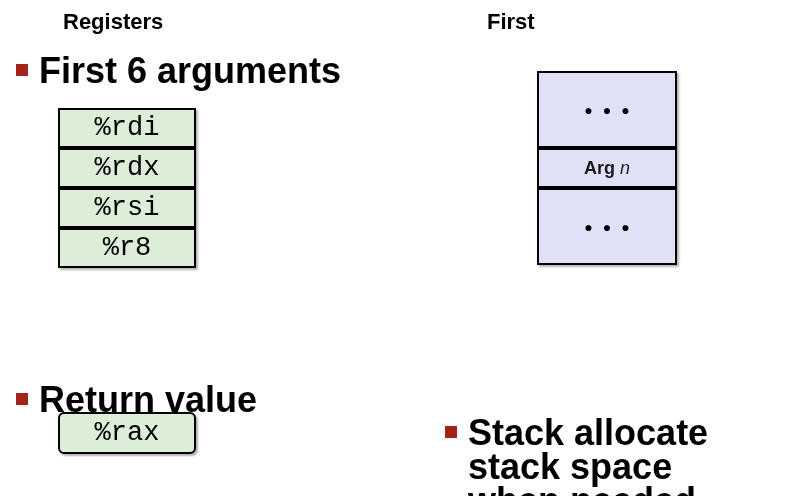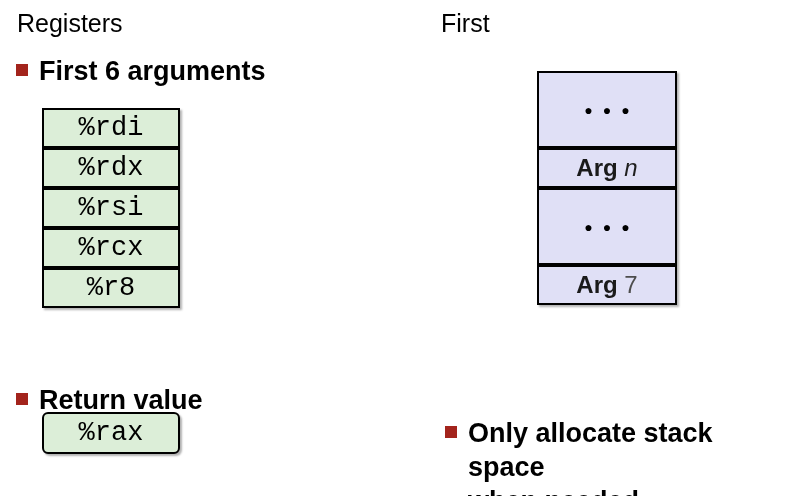--- a/index.html
+++ b/index.html
@@ -10,60 +10,62 @@
   }
   .canvas {
     position: relative;
     width: 801px;
     height: 496px;
     background: #ffffff;
     overflow: hidden;
   }
   .section-title {
     position: absolute;
-    font-size: 25px;
-    font-weight: normal;
+    font-size: 22px;
+    font-weight: bold;
     color: #000000;
     line-height: 1.15;
     letter-spacing: 0px;
+    margin-left: 46px;
   }
   .bullet-line {
     position: absolute;
     display: flex;
     align-items: flex-start;
   }
   .bullet-square {
     width: 12px;
     height: 12px;
     background: #a3241c;
     margin-top: 10px;
     margin-right: 11px;
     flex: 0 0 auto;
   }
   .bullet-label {
-    font-size: 27px;
+    font-size: 36px;
     font-weight: bold;
     color: #000000;
     line-height: 34px;
   }
   .box-stack {
     position: absolute;
   }
   .cell {
     box-sizing: border-box;
     border: 2px solid #000000;
     display: flex;
     align-items: center;
     justify-content: center;
     box-shadow: 2px 2px 2px rgba(0,0,0,0.30);
   }
   .reg-cell {
     width: 138px;
     height: 40px;
     background: #dceed8;
+    margin-left: 16px;
   }
   .reg-text {
     font-family: "Liberation Mono", "DejaVu Sans Mono", monospace;
     font-size: 27px;
     color: #000000;
     white-space: pre;
   }
   .stack-cell {
     width: 140px;
     background: #e0e0f6;
@@ -71,21 +73,21 @@
   .stack-cell.dots-row { height: 77px; }
   .stack-cell.arg-row  { height: 40px; }
   .dots {
     font-size: 14px;
     color: #000000;
     letter-spacing: 10px;
     padding-left: 10px;
     line-height: 1;
   }
   .arg-text {
-    font-size: 24px;
+    font-size: 18px;
     color: #1a1a1a;
     font-weight: 600;
     white-space: pre;
   }
   .arg-value {
     font-weight: 400;
     color: #4d4d4d;
   }
   .arg-value.it {
     font-style: italic;
@@ -109,23 +111,20 @@
     <div class="cell reg-cell">
       <span class="reg-text">%rdi</span>
     </div>
     <div class="cell reg-cell">
       <span class="reg-text">%rdx</span>
     </div>
     <div class="cell reg-cell">
       <span class="reg-text">%rsi</span>
     </div>
     <div class="cell reg-cell">
-      <span class="reg-text">%rcx</span>
-    </div>
-    <div class="cell reg-cell">
       <span class="reg-text">%r8</span>
     </div>
   </div>
 
   <div class="bullet-line" style="left:16px; top:383px;">
     <span class="bullet-square"></span>
     <span class="bullet-label">Return value</span>
   </div>
 
   <div class="box-stack" style="left:42px; top:412px;">
@@ -139,26 +138,23 @@
   <div class="box-stack" style="left:537px; top:71px;">
     <div class="cell stack-cell dots-row">
       <span class="dots">●●●</span>
     </div>
     <div class="cell stack-cell arg-row">
       <span class="arg-text"><span>Arg </span><span class="arg-value it">n</span></span>
     </div>
     <div class="cell stack-cell dots-row">
       <span class="dots">●●●</span>
     </div>
-    <div class="cell stack-cell arg-row">
-      <span class="arg-text"><span>Arg </span><span class="arg-value">7</span></span>
-    </div>
   </div>
 
   <div class="bullet-line" style="left:445px; top:416px; width:350px;">
     <span class="bullet-square"></span>
     <span class="bullet-label note-text">
-      <span>Only allocate stack space</span>
+      <span>Stack allocate stack space</span>
       <span>when needed</span>
     </span>
   </div>
 
 </div>
 
 </body></html>

